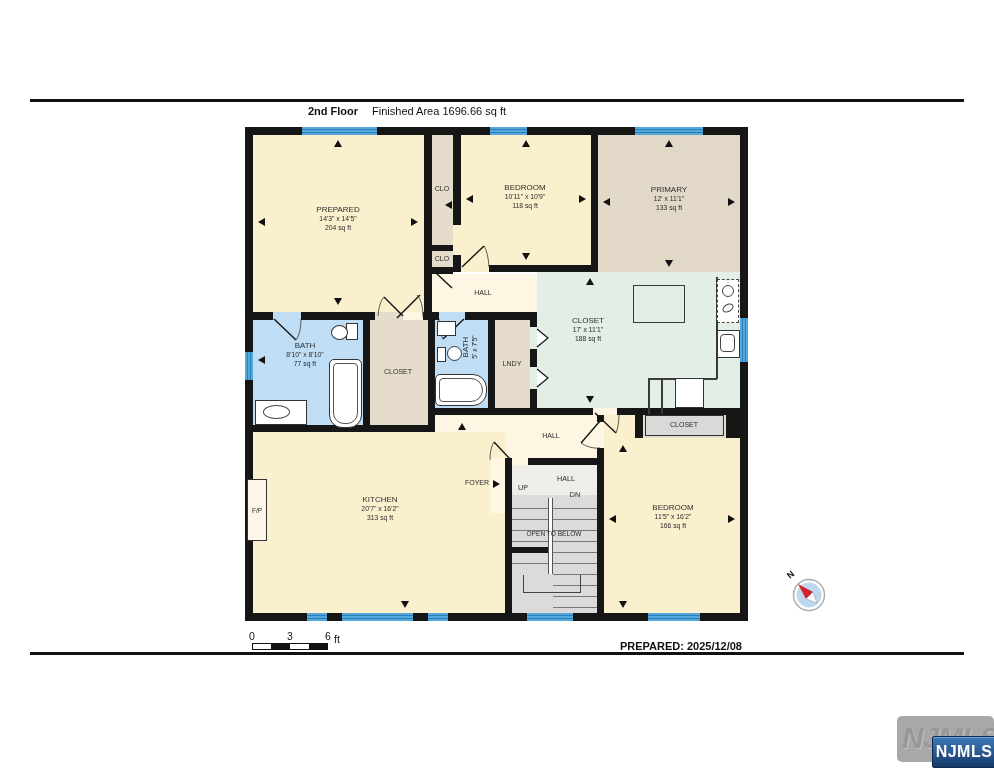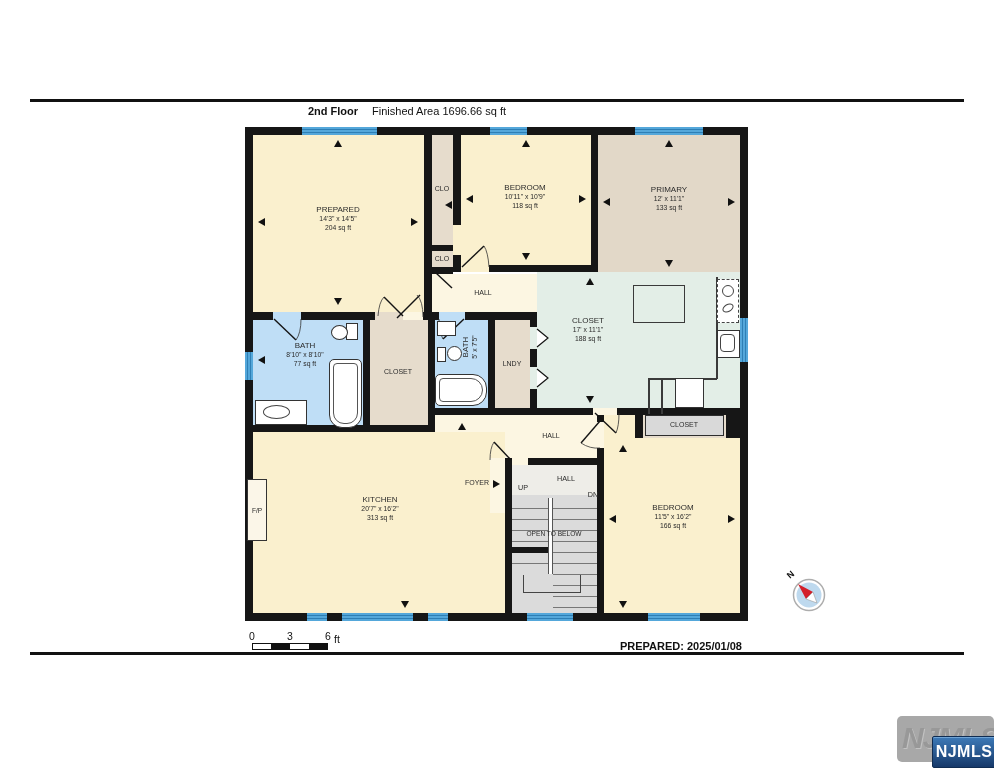--- a/index.html
+++ b/index.html
@@ -219,21 +219,21 @@
       <div class="dims">313 sq ft</div>
     </div>
     <div class="lbl" style="left:428px;top:390px">
       <div class="name">BEDROOM</div>
       <div class="dims">11'5" x 16'2"</div>
       <div class="dims">166 sq ft</div>
     </div>
     <div class="lbl" style="left:12px;top:384px;font-size:6.5px">F/P</div>
     <div class="lbl stxt" style="left:321px;top:352px">HALL</div>
     <div class="lbl stxt" style="left:278px;top:361px">UP</div>
-    <div class="lbl stxt" style="left:348px;top:368px">DN</div>
+    <div class="lbl stxt" style="left:330px;top:368px">DN</div>
     <div class="lbl" style="left:309px;top:407px;font-size:6.6px">OPEN TO BELOW</div>
   <div class="fill cream" style="left: 8px; top: 8px; width: 171px; height: 177px;"></div>
       <div class="fill closet-tan" style="left: 187px; top: 8px; width: 21px; height: 110px;"></div>
       <div class="fill closet-tan" style="left: 187px; top: 124px; width: 21px; height: 16px;"></div>
       <div class="fill cream" style="left: 216px; top: 8px; width: 130px; height: 130px;"></div>
       <div class="fill dining-tan" style="left: 353px; top: 8px; width: 142px; height: 137px;"></div>
       <div class="fill hall-cream" style="left: 179px; top: 147px; width: 113px; height: 38px;"></div>
       <div class="fill kitchen-mint" style="left: 292px; top: 145px; width: 203px; height: 136px;"></div>
       <div class="fill bath-blue" style="left: 8px; top: 193px; width: 110px; height: 105px;"></div>
       <div class="fill closet-tan" style="left: 125px; top: 193px; width: 58px; height: 105px;"></div>
@@ -302,21 +302,21 @@
   </svg>
 
   <div class="tick" style="left:252px;top:630px">0</div>
   <div class="tick" style="left:290px;top:630px">3</div>
   <div class="tick" style="left:328px;top:630px">6</div>
   <div id="scalebar">
     <div class="seg" style="left:18px;width:19px"></div>
     <div class="seg" style="left:56px;width:19px"></div>
   </div>
   <div id="ft-label">ft</div>
-  <div id="prepared">PREPARED: 2025/01/08</div>
+  <div id="prepared">PREPARED: 2025/12/08</div>
 
   <div class="rule" style="top:652px"></div>
 
   <div id="watermark">
     <span>NJMLS</span>
   </div>
   <div id="badge">
     <span>NJMLS</span>
   </div>
 </div>

